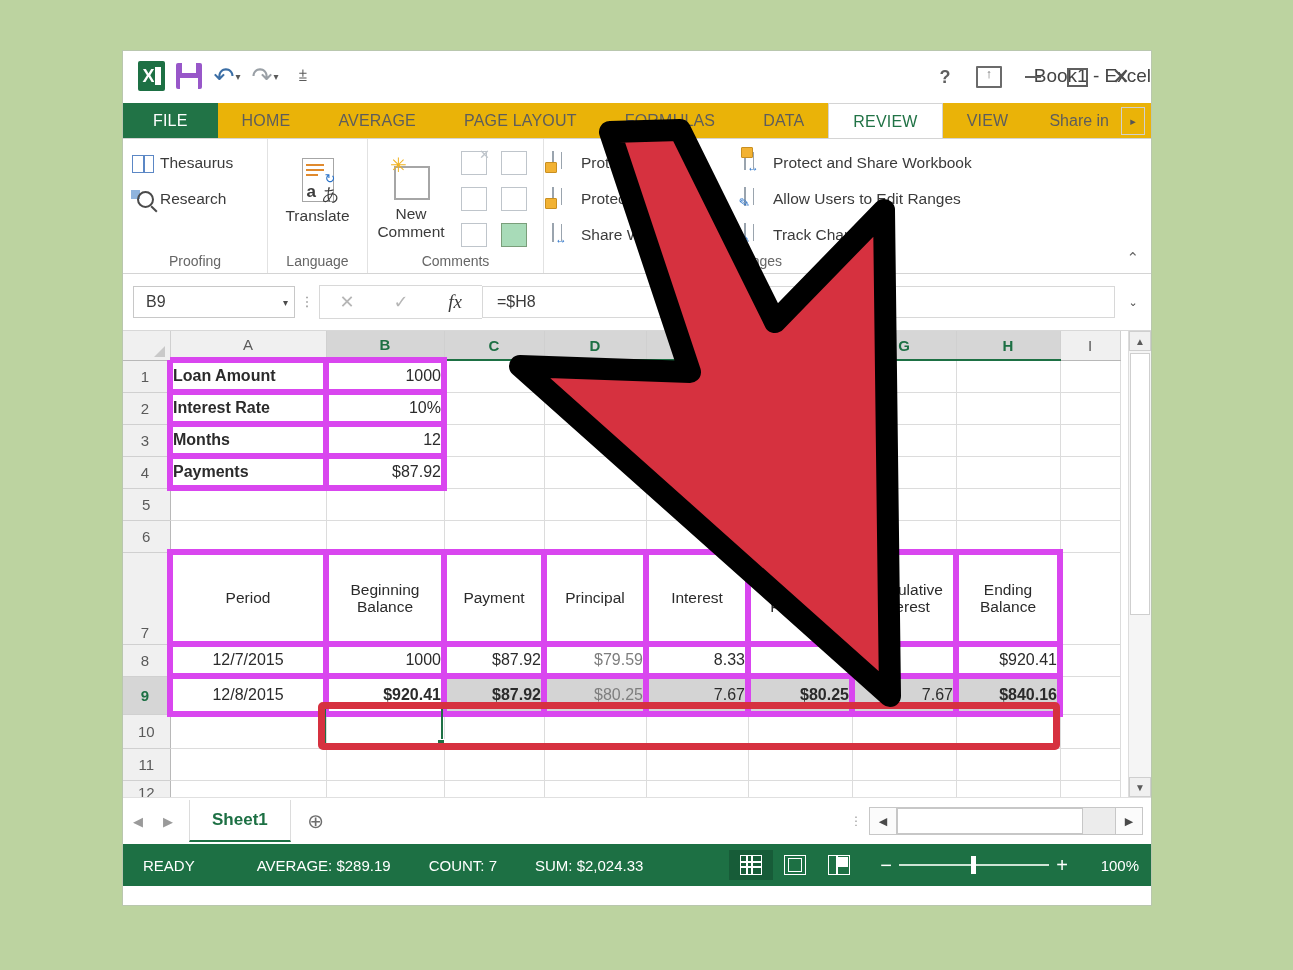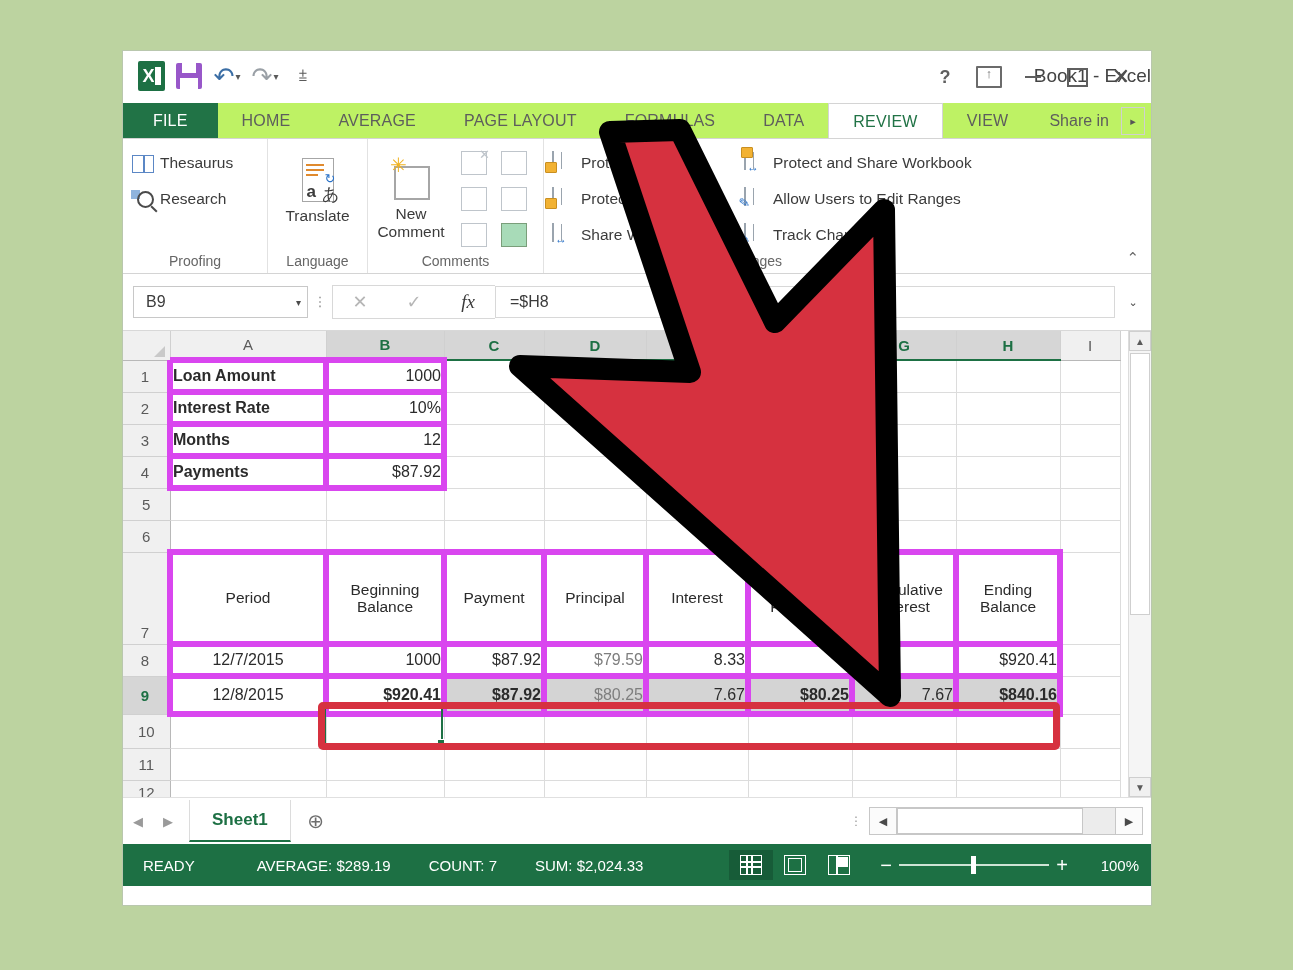--- a/index.html
+++ b/index.html
@@ -57,21 +57,21 @@
     width: 44px; height: 32px; display: flex; align-items: center; justify-content: center;
     color: #5f5f5f; font-size: 18px;
   }
   .ribbon-disp { width: 22px; height: 18px; border: 2px solid #6b6b6b; position: relative; border-radius: 1px;}
   .ribbon-disp::before { content:"↑"; position:absolute; left:50%; top:-2px; transform:translateX(-50%); font-size:13px; color:#6b6b6b;}
   .minim { width: 16px; height: 2px; background: #5f5f5f; }
   .restore { width: 17px; height: 15px; border: 2px solid #5f5f5f; }
   .closex { font-size: 22px; color: #4f4f4f; line-height: 1; }
 
   
-  .tabbar { position: relative; height: 36px; background: #bef264; display: flex; align-items: flex-end; }
+  .tabbar { position: relative; height: 36px; background: #eab308; display: flex; align-items: flex-end; }
   .tab {
     height: 36px; padding: 0 24px; display: flex; align-items: center;
     font-size: 16px; color: #5d5d5d; letter-spacing: .2px; box-sizing: border-box;
   }
   .tab.file { background: #217346; color: #fff; padding: 0 30px; }
   .tab.active {
     color: #217346; background: #fff;
     border-left: 1px solid #d4d4d4; border-right: 1px solid #d4d4d4; border-top: 1px solid #d4d4d4;
   }
   .signin { margin-left: auto; font-size: 16px; color: #5d5d5d; padding: 0 12px; display:flex; align-items:center; height:36px;}
@@ -131,21 +131,21 @@
   .lockbadge { position:absolute; right:-4px; bottom:-4px; width:10px; height:9px; background:#f2b233; border:1px solid #c98f20; border-radius:1px;}
   .sharearrow { position:absolute; left:2px; bottom:-5px; font-size:12px; color:#2a72c8;}
 
   .pencil { position:absolute; right:-5px; bottom:-5px; font-size:13px; color:#2a72c8; transform: rotate(-10deg);}
 
   .collapse-ribbon { position: absolute; right: 12px; bottom: 6px; font-size: 15px; color: #666; }
 
   
   .fbar { position: relative; height: 56px; background: #fff; display: flex; align-items: center; border-bottom: 1px solid #d8d8d8; }
   .namebox {
-    margin-left: 10px; width: 175px; height: 32px; border: 1px solid #c8c8c8; background:#fff;
+    margin-left: 10px; width: 162px; height: 32px; border: 1px solid #c8c8c8; background:#fff;
     display: flex; align-items: center; padding: 0 6px 0 12px; box-sizing: border-box;
     font-size: 16px; color: #3b3b3b; justify-content: space-between;
   }
   .namebox .dd { font-size: 10px; color: #4b4b4b; }
   .dots { width: 24px; text-align: center; color: #8a8a8a; font-size: 13px; line-height: 4px; }
   .fbtns { display: flex; align-items: center; height: 32px; border: 1px solid #d8d8d8; border-right: none; background: #fff; }
   .fbtn { width: 54px; text-align: center; font-size: 18px; color: #b6b6b6; }
   .fbtn.fx { color: #3b3b3b; font-style: italic; font-family: "Liberation Serif", serif; font-size: 19px;}
   .finput { flex: 1; height: 32px; border: 1px solid #d8d8d8; display: flex; align-items: center;
     padding-left: 14px; font-size: 16px; color: #3b3b3b; box-sizing: border-box; margin-right: 0; }

